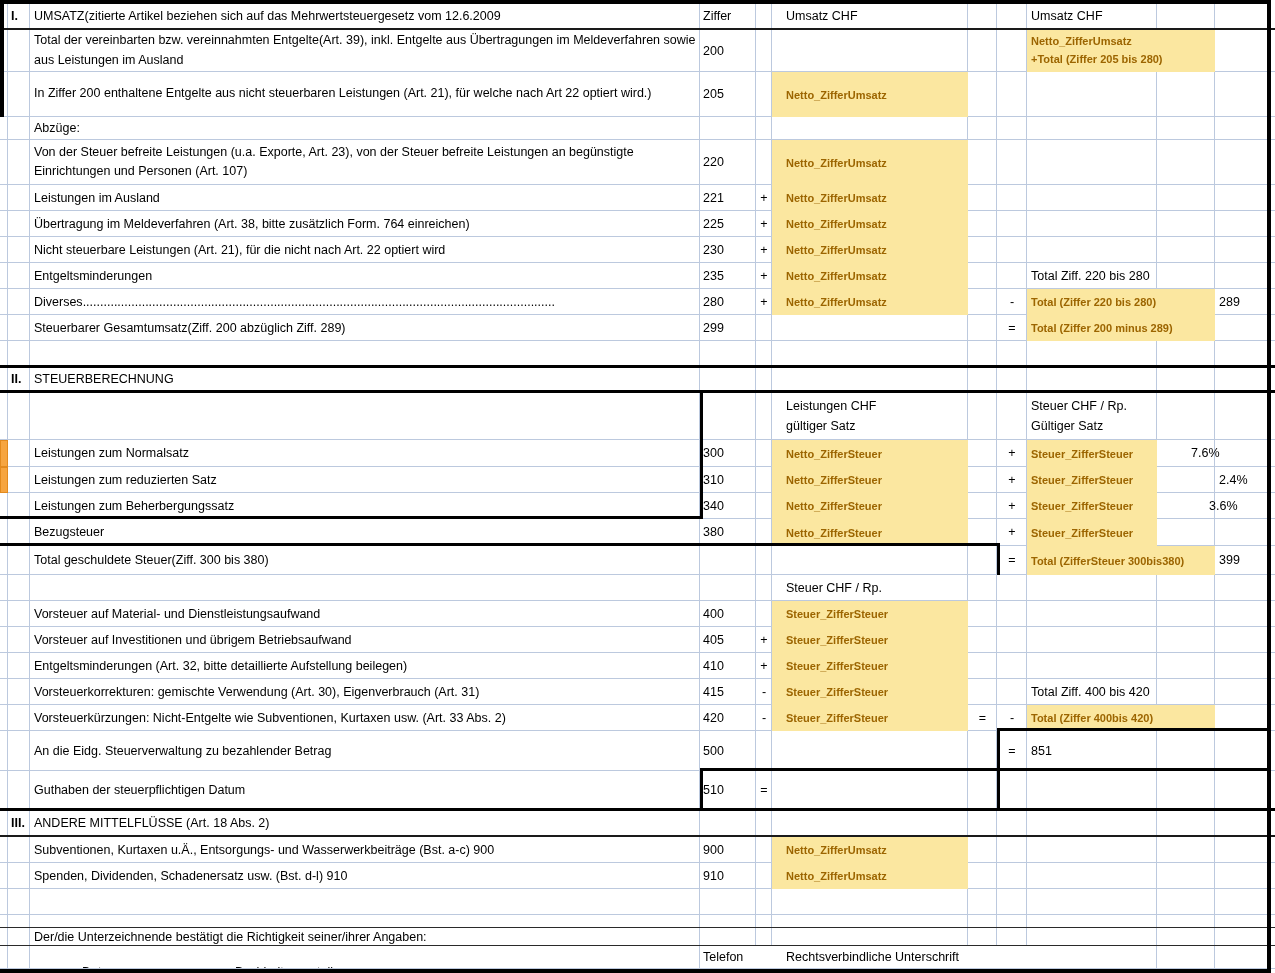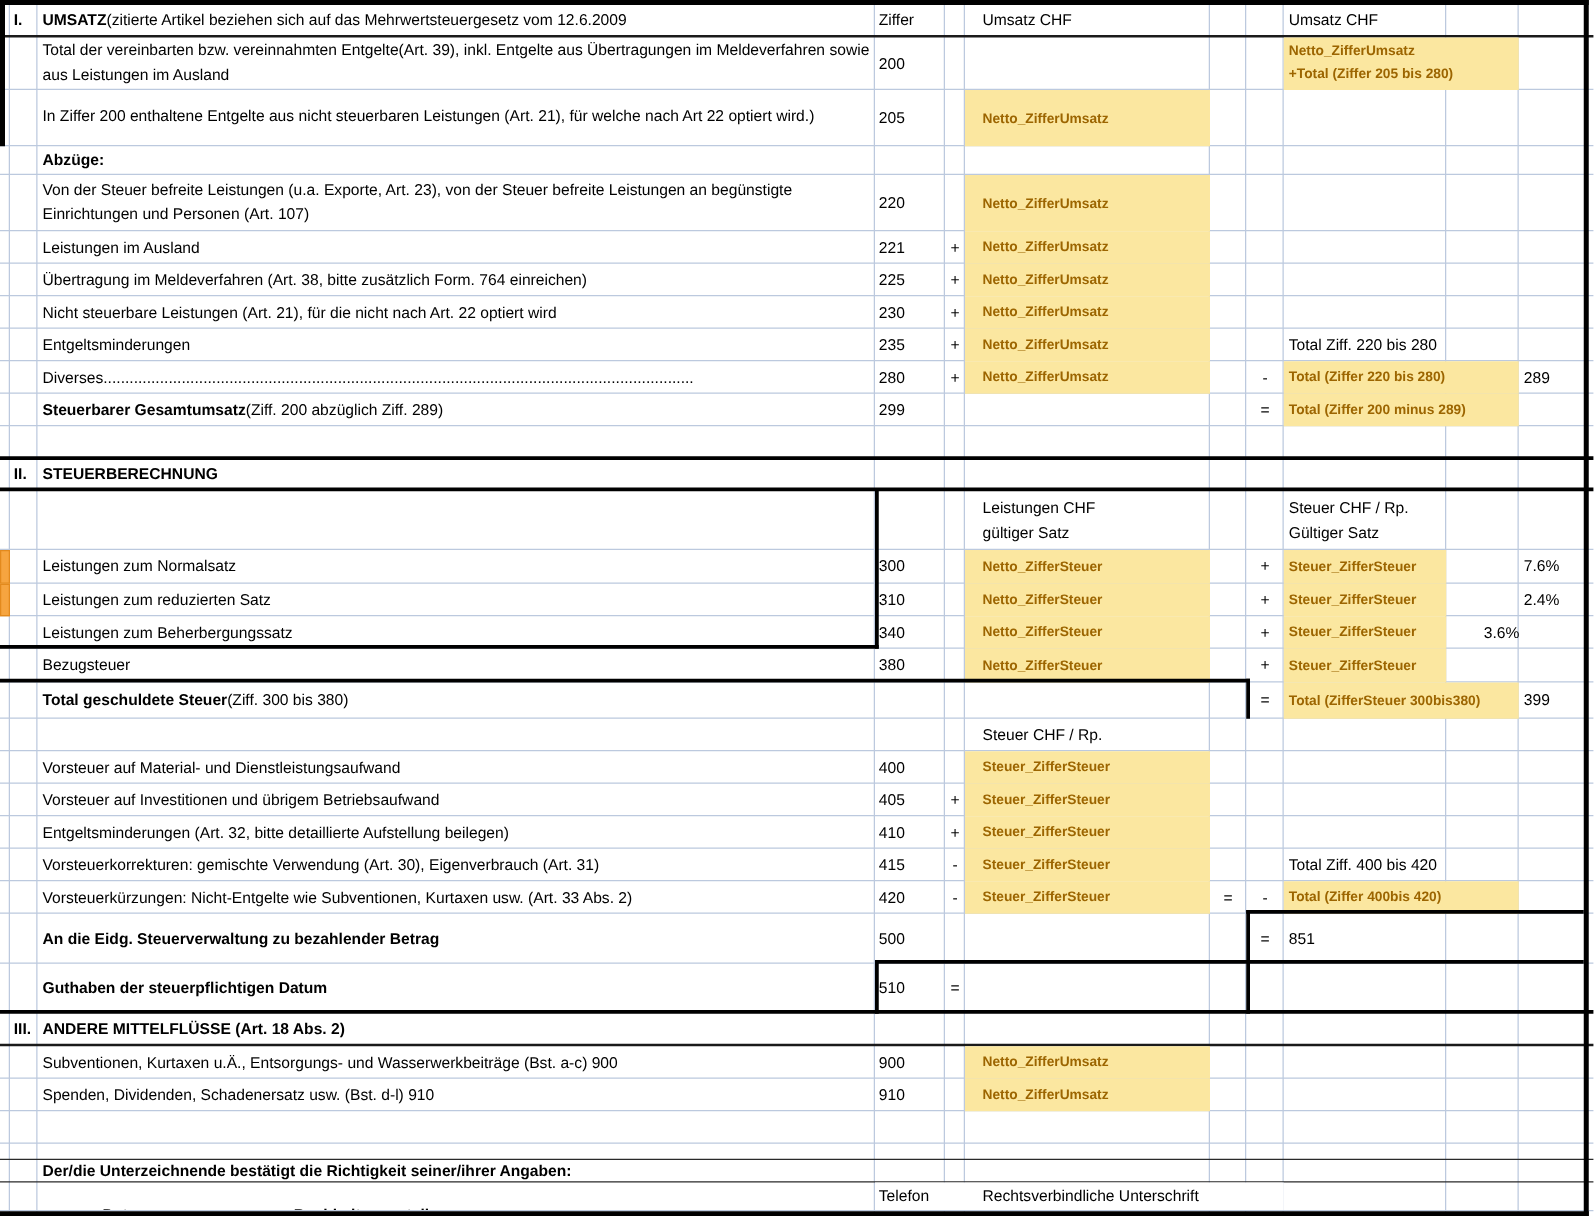--- a/index.html
+++ b/index.html
@@ -15,21 +15,21 @@
     background-position:7px 0,29px 0,699px 0,755px 0,771px 0,967px 0,996px 0,1026px 0,1156px 0,1214px 0;}
   #rows{position:absolute;left:0;top:4px;width:1275px;}
   .row{display:flex;box-sizing:border-box;border-bottom:1px solid #bcc9de;position:relative;align-items:stretch;}
   .c{box-sizing:border-box;flex:0 0 auto;display:flex;align-items:center;overflow:hidden;white-space:nowrap;
      font-size:12.5px;color:#000;}
   .cA{width:8px}.cB{width:22px;padding-left:3px;font-weight:bold}.cD{width:670px;padding-left:4px}
   .cZ{width:56px;padding-left:3px}.cS{width:16px;justify-content:center}
   .cM{width:196px;padding-left:14px}.cG{width:29px;justify-content:center}.cH{width:30px;justify-content:center}
   .cR{width:130px;padding-left:4px}.cR2{width:188px;padding-left:4px}.cV{width:52px;padding-left:4px}
   .wrap{white-space:normal;line-height:1.55;align-items:center;display:flex}
-  .b{font-weight:bold}
+  .b{font-weight:normal}
   .yl{background:#fbe7a0;color:#9c6500;font-weight:bold;font-size:11px;
       height:calc(100% + 1px);align-self:flex-start;}
   .two{display:block;padding-top:3px;line-height:1.6;white-space:normal}
   .org{background:#f6a540;border:1px solid #e38a1d;height:calc(100% + 1px);align-self:flex-start}
   .bk2{border-bottom:2px solid #1a1a1a}.bk3{border-bottom:3px solid #000}.bk1{border-bottom:1px solid #2a2a2a}
   .seg{position:absolute;background:#000;z-index:5}
   .abs{position:absolute;top:15px;height:100%;display:flex;align-items:center}
 </style>
 </head>
 <body>
@@ -190,21 +190,21 @@
   <div class="row" style="height:27px">
     <div class="c cA org"></div>
     <div class="c cB"></div>
     <div class="c cD">Leistungen zum Normalsatz</div>
     <div class="c cZ">300</div>
     <div class="c cS"></div>
     <div class="c cM yl">Netto_ZifferSteuer</div>
     <div class="c cG"></div>
     <div class="c cH">+</div>
     <div class="c cR yl">Steuer_ZifferSteuer</div>
-    <div class="c cV" style="margin-left:58px">7.6%</div>
+    <div class="c cV" style="margin-left:30px">7.6%</div>
   </div>
 
   <div class="row" style="height:26px">
     <div class="c cA org"></div>
     <div class="c cB"></div>
     <div class="c cD">Leistungen zum reduzierten Satz</div>
     <div class="c cZ">310</div>
     <div class="c cS"></div>
     <div class="c cM yl">Netto_ZifferSteuer</div>
     <div class="c cG"></div>
@@ -216,21 +216,21 @@
   <div class="row" style="height:26px">
     <div class="c cA"></div>
     <div class="c cB"></div>
     <div class="c cD">Leistungen zum Beherbergungssatz</div>
     <div class="c cZ">340</div>
     <div class="c cS"></div>
     <div class="c cM yl">Netto_ZifferSteuer</div>
     <div class="c cG"></div>
     <div class="c cH">+</div>
     <div class="c cR yl">Steuer_ZifferSteuer</div>
-    <div class="c cV" style="margin-left:26px">3.6%</div>
+    <div class="c cV" style="margin-left:48px">3.6%</div>
   </div>
 
   <div class="row" style="height:27px">
     <div class="c cA"></div>
     <div class="c cB"></div>
     <div class="c cD">Bezugsteuer</div>
     <div class="c cZ">380</div>
     <div class="c cS"></div>
     <div class="c cM yl">Netto_ZifferSteuer</div>
     <div class="c cG"></div>

